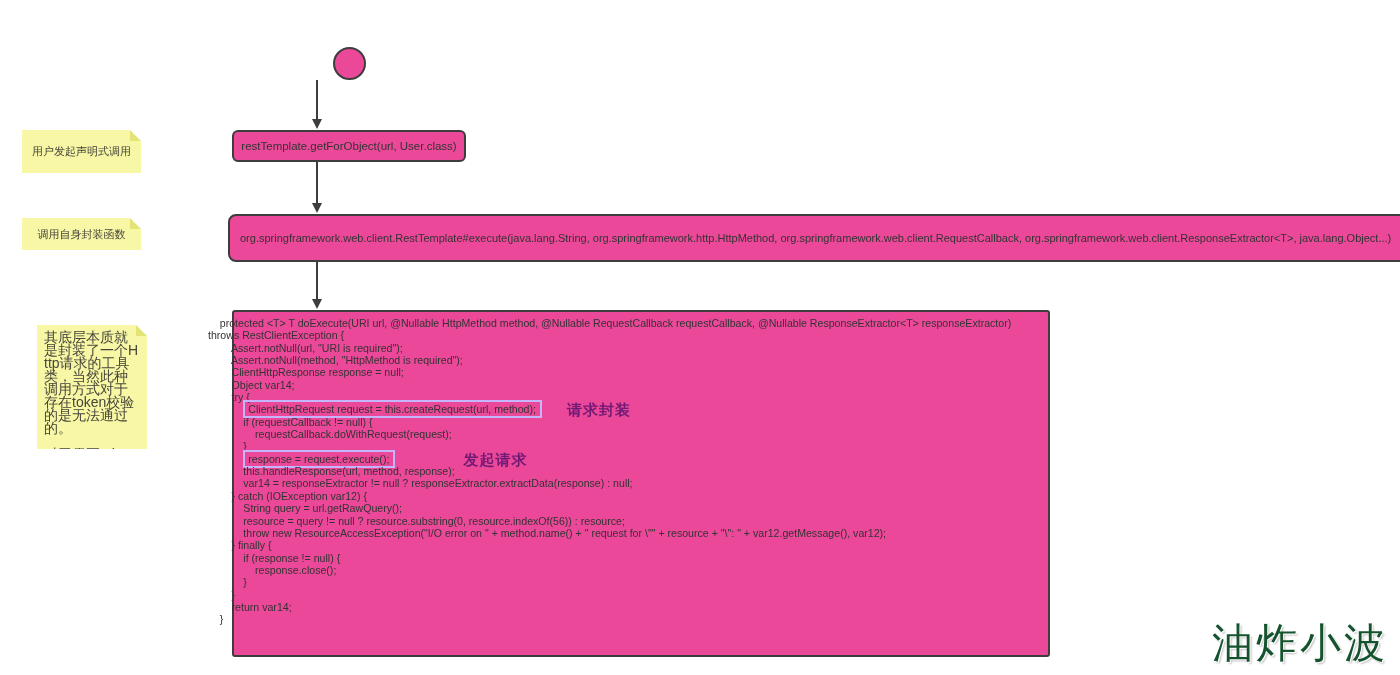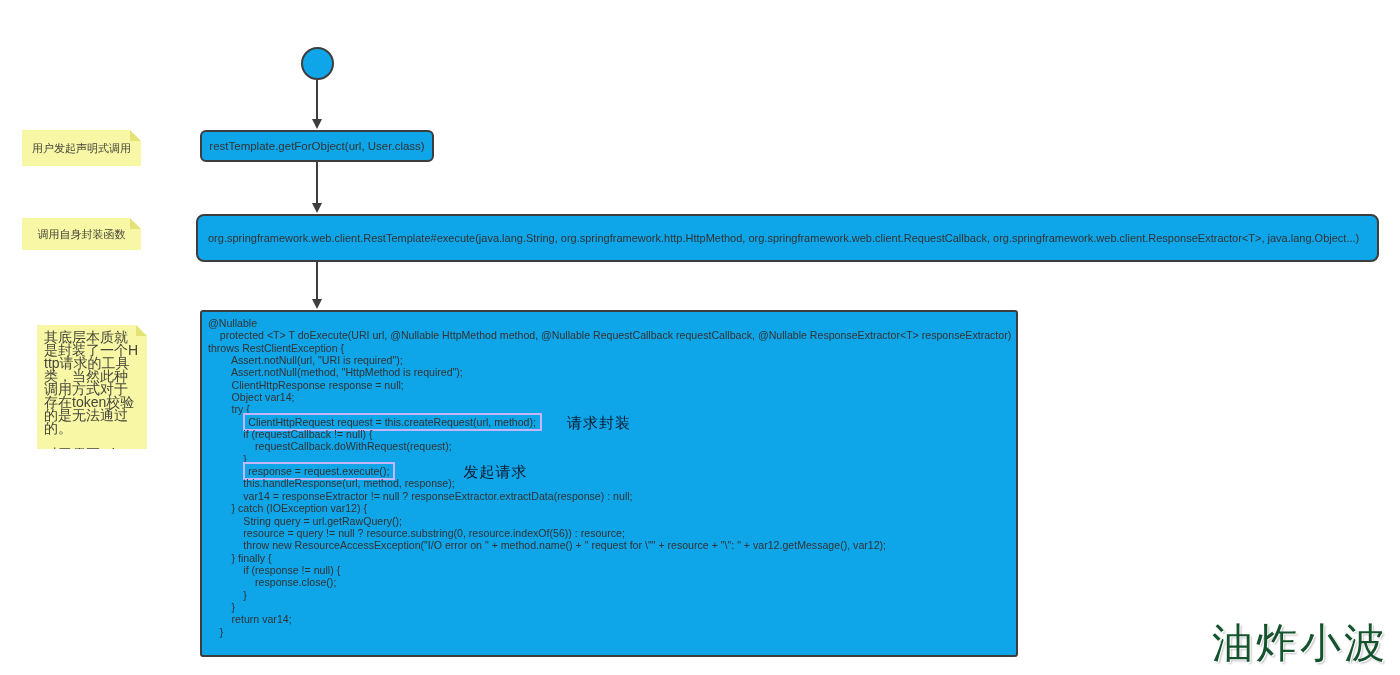--- a/index.html
+++ b/index.html
@@ -4,21 +4,21 @@
 <style>
   * { margin:0; padding:0; box-sizing:border-box; }
   html,body { width:1400px; height:675px; }
   body {
     position:relative; background:#ffffff; overflow:hidden;
     font-family:"Liberation Sans", sans-serif; color:#333;
   }
   .stage { position:absolute; inset:0; }
 
   
-  .node { position:absolute; border:2px solid #3d3d3d; background:#0ea5e9; }
+  .node { position:absolute; border:2px solid #3d3d3d; background:#ec4899;margin-left:32px; }
   .start-circle { left:301px; top:47px; width:33px; height:33px; border-radius:50%; }
   .box1 { left:200px; top:130px; width:234px; height:32px; border-radius:6px;
           display:flex; align-items:center; justify-content:center;
           font-size:11.5px; white-space:nowrap; }
   .box2 { left:196px; top:214px; width:1183px; height:48px; border-radius:8px;
           display:flex; align-items:center; padding:0 10px;
           font-size:11px; white-space:nowrap; overflow:hidden; }
   .codebox { left:200px; top:310px; width:818px; height:347px; border-radius:3px; border-width:2px; }
 
   
@@ -26,32 +26,32 @@
   .ahead { position:absolute; width:0; height:0;
            border-left:5px solid transparent; border-right:5px solid transparent;
            border-top:10px solid #3d3d3d; }
 
   
   .note { position:absolute; background:#f7f7a5; color:#45453a; font-size:11px; }
   .note::before { content:""; position:absolute; top:0; right:0;
                   border-style:solid; border-width:0 11px 11px 0;
                   border-color:#ffffff #ffffff #e3e376 #e3e376; }
   .note-center { display:flex; align-items:center; justify-content:center; }
-  .note1 { left:22px; top:130px; width:119px; height:36px; }
+  .note1 { left:22px; top:130px; width:119px; height:43px; }
   .note2 { left:22px; top:218px; width:119px; height:32px; }
   .note3 { left:37px; top:325px; width:110px; height:124px; padding:6px 7px;
            font-size:14px; line-height:13px; white-space:pre-line;
            word-break:break-all; overflow:hidden; }
 
   
   .code { position:absolute; left:208px; top:317px; font-size:10.6px;
           line-height:12.35px; color:#333; }
   .cl { white-space:pre; height:12.35px; }
   .redbox { border:2px solid #c4b5fd; padding:1px 4px 1px 3px; }
-  .ann { color:#0f172a; font-weight:normal; font-size:15px; line-height:12px;
+  .ann { color:#701a75; font-weight:bold; font-size:15px; line-height:12px;
          vertical-align:-2px; letter-spacing:1px; }
   .ann1 { margin-left:25px; }
   .ann2 { margin-left:68px; }
 
   
   .watermark { position:absolute; right:12px; bottom:4px; font-size:41px;
                color:#14532d; letter-spacing:3px;
                text-shadow:1px 1px 0 #ffffff, 2px 2px 2px #c0c0c0; }
 </style>
 </head>
@@ -86,21 +86,20 @@
   <div class="aline" style="left:316px; top:262px; height:38px;"></div>
   <div class="ahead" style="left:312px; top:299px;"></div>
 
   <div class="note note3">其底层本质就是封装了一个Http请求的工具类，当然此种调用方式对于存在token校验的是无法通过的。
 
 对于需要token校验的一般会自己封装：ClientHttpRequestFactory，感兴趣的可以进一步搜索。</div>
 
   <div class="node codebox"></div>
 
   <div class="code">
-    <div class="cl">@Nullable</div>
     <div class="cl">    protected &lt;T&gt; T doExecute(URI url, @Nullable HttpMethod method, @Nullable RequestCallback requestCallback, @Nullable ResponseExtractor&lt;T&gt; responseExtractor)</div>
     <div class="cl">throws RestClientException {</div>
     <div class="cl">        Assert.notNull(url, "URI is required");</div>
     <div class="cl">        Assert.notNull(method, "HttpMethod is required");</div>
     <div class="cl">        ClientHttpResponse response = null;</div>
     <div class="cl">        Object var14;</div>
     <div class="cl">        try {</div>
 
     <div class="cl"><span>            </span><span class="redbox">ClientHttpRequest request = this.createRequest(url, method);</span><span class="ann ann1">请求封装</span></div>
 

